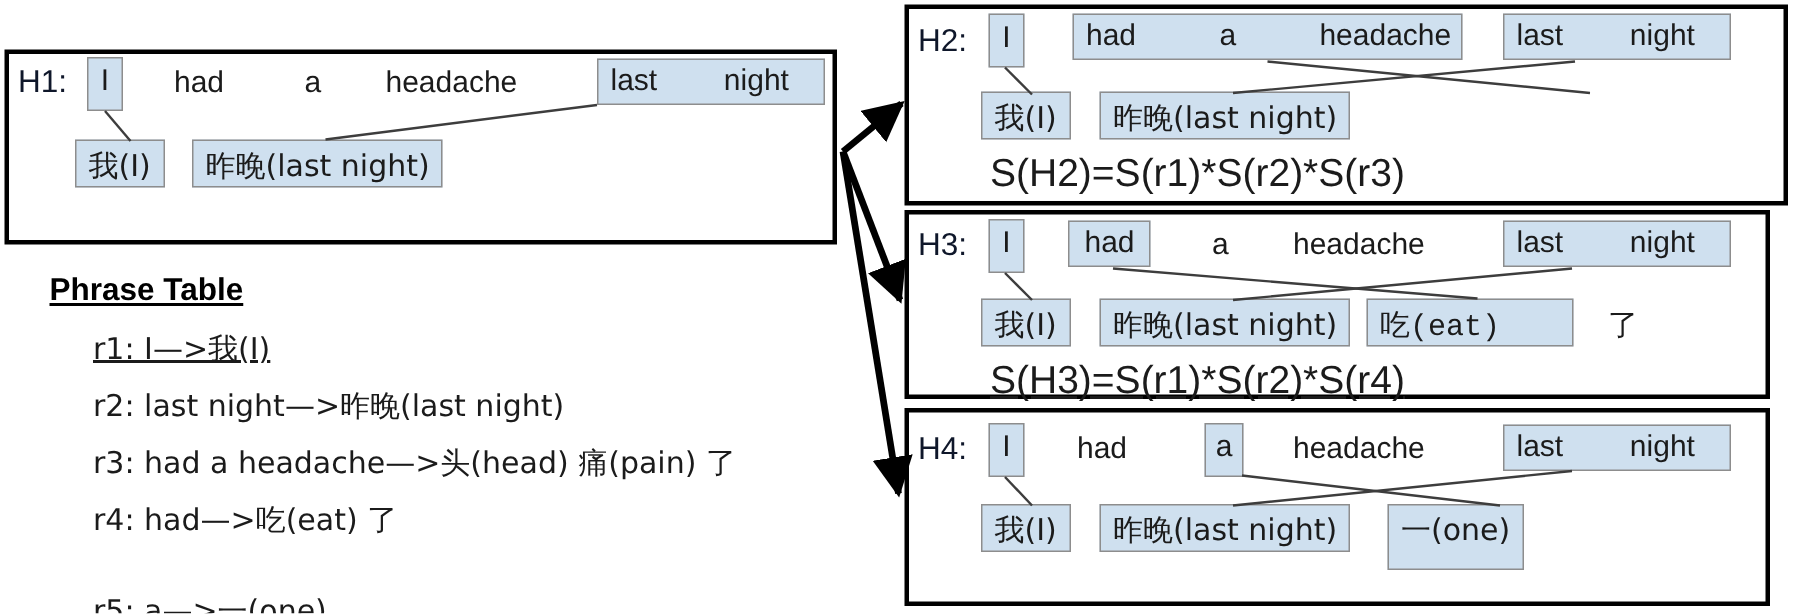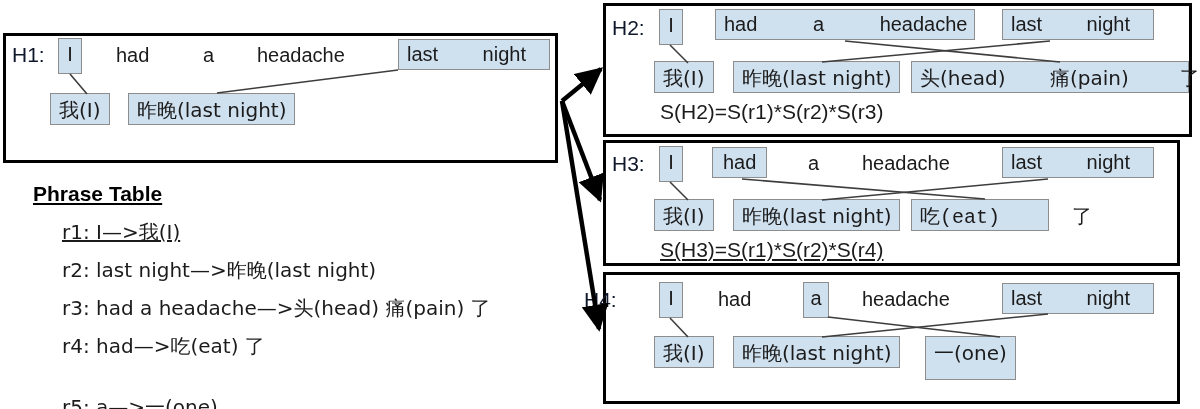--- a/index.html
+++ b/index.html
@@ -54,21 +54,21 @@
     border: 1px solid #8d8d8d;
     padding: 2px 6px;
   }
   .cjk {
     font-family: "DejaVu Sans", "Liberation Sans", sans-serif;
   }
 
   
   .score {
     position: absolute;
-    font-size: 21px;
+    font-size: 26px;
     color: #1b1b1b;
     white-space: nowrap;
   }
 
   
   #phrase-table { position: absolute; }
   .pt-title {
     position: absolute;
     font-size: 21px;
     font-weight: bold;
@@ -125,21 +125,20 @@
   <div class="hyp-box" style="left:603px; top:3px; width:589px; height:134px;"></div>
 
   <div class="hyp-label" style="left:612px; top:16px;">H2:</div>
 
   <div class="tok chunk" style="left:659px; top:9px; width:24px; height:36px; text-align:center; padding:4px 0;">I</div>
   <div class="tok chunk" style="left:715px; top:9px; width:260px; height:31px; padding:3px 8px; white-space:pre;">had          a          headache</div>
   <div class="tok chunk" style="left:1002px; top:9px; width:152px; height:31px; padding:3px 8px; white-space:pre;">last        night</div>
 
   <div class="tok chunk cjk" style="left:654px; top:61px; height:32px; padding:3px 8px;">我(I)</div>
   <div class="tok chunk cjk" style="left:733px; top:61px; height:32px; padding:3px 8px;">昨晚(last night)</div>
-  <div class="tok chunk cjk" style="left:911px; top:61px; width:278px; height:32px; padding:3px 8px; white-space:pre;">头(head)       痛(pain)        了</div>
 
   <div class="score" style="left:660px; top:100px;">S(H2)=S(r1)*S(r2)*S(r3)</div>
 
   <div class="hyp-box" style="left:603px; top:140px; width:577px; height:126px;"></div>
 
   <div class="hyp-label" style="left:612px; top:152px;">H3:</div>
 
   <div class="tok chunk" style="left:659px; top:146px; width:24px; height:36px; text-align:center; padding:4px 0;">I</div>
   <div class="tok chunk" style="left:712px; top:147px; height:31px; padding:3px 10px;">had</div>
   <div class="tok plain" style="left:808px; top:152px;">a</div>
@@ -147,21 +146,21 @@
   <div class="tok chunk" style="left:1002px; top:147px; width:152px; height:31px; padding:3px 8px; white-space:pre;">last        night</div>
 
   <div class="tok chunk cjk" style="left:654px; top:199px; height:32px; padding:3px 8px;">我(I)</div>
   <div class="tok chunk cjk" style="left:733px; top:199px; height:32px; padding:3px 8px;">昨晚(last night)</div>
   <div class="tok chunk cjk" style="left:911px; top:199px; width:138px; height:32px; padding:3px 8px; white-space:pre;font-family:Liberation Mono, monospace;">吃(eat)      了</div>
 
   <div class="score" style="left:660px; top:238px;text-decoration:underline;">S(H3)=S(r1)*S(r2)*S(r4)</div>
 
   <div class="hyp-box" style="left:603px; top:272px; width:577px; height:132px;"></div>
 
-  <div class="hyp-label" style="left:584px; top:288px;">H4:</div>
+  <div class="hyp-label" style="left:612px; top:288px;">H4:</div>
 
   <div class="tok chunk" style="left:659px; top:282px; width:24px; height:36px; text-align:center; padding:4px 0;">I</div>
   <div class="tok plain" style="left:718px; top:288px;">had</div>
   <div class="tok chunk" style="left:803px; top:282px; width:26px; height:36px; text-align:center; padding:4px 0;">a</div>
   <div class="tok plain" style="left:862px; top:288px;">headache</div>
   <div class="tok chunk" style="left:1002px; top:283px; width:152px; height:31px; padding:3px 8px; white-space:pre;">last        night</div>
 
   <div class="tok chunk cjk" style="left:654px; top:336px; height:32px; padding:3px 8px;">我(I)</div>
   <div class="tok chunk cjk" style="left:733px; top:336px; height:32px; padding:3px 8px;">昨晚(last night)</div>
   <div class="tok chunk cjk" style="left:925px; top:336px; height:44px; padding:3px 8px;">一(one)</div>

